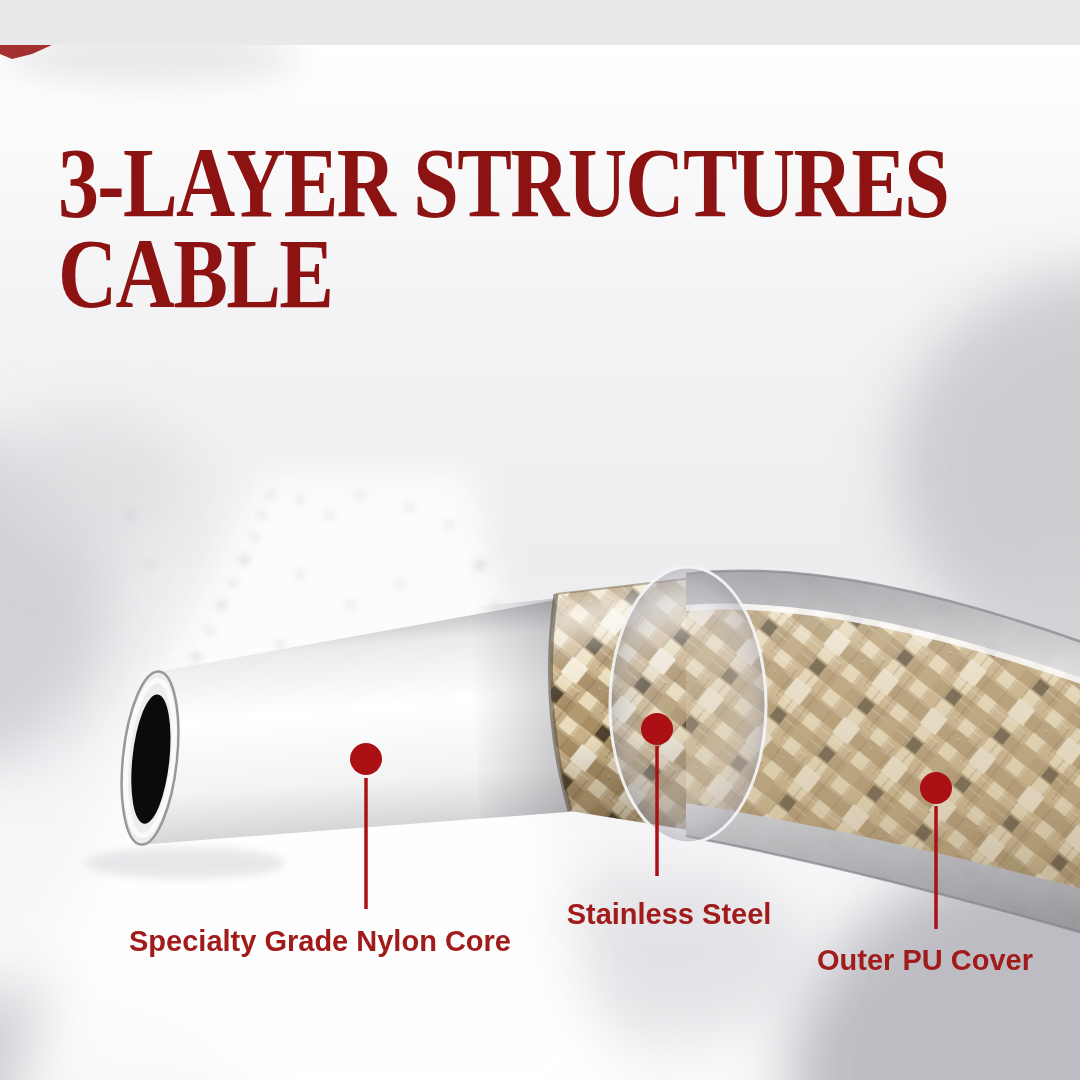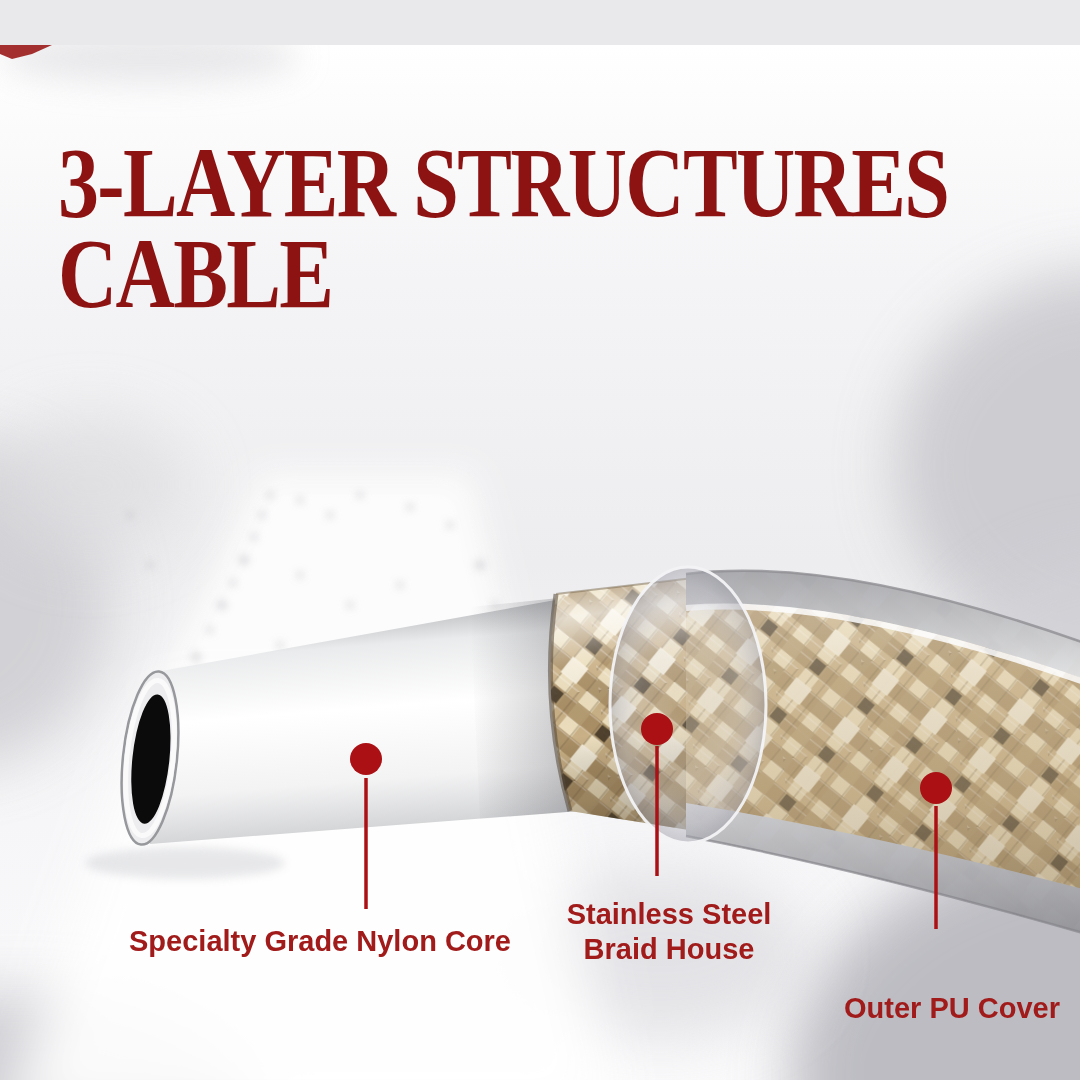--- a/index.html
+++ b/index.html
@@ -18,21 +18,21 @@
     transform:scaleX(0.82);transform-origin:left top;
   }
   .title span{display:block;}
   .callout-label{
     position:absolute;color:#a11b1b;font-weight:600;
     font-size:29px;line-height:1.2;text-align:center;
   }
   .callout-label span{display:block;}
   .lbl-core {left:100px;top:879px;width:440px;}
   .lbl-braid{left:544px;top:852px;width:250px;}
-  .lbl-pu   {left:790px;top:946px;width:270px;text-align:right;}
+  .lbl-pu   {left:790px;top:898px;width:270px;}
 </style>
 </head>
 <body>
 
 <main class="canvas">
 
   <svg class="scene" viewBox="0 0 1080 1080">
     <defs>
       <filter id="blurXL" x="-80%" y="-80%" width="260%" height="260%">
           <feGaussianBlur stdDeviation="30"></feGaussianBlur>
@@ -213,19 +213,18 @@
   <h1 class="title">
     <span>3-LAYER STRUCTURES</span>
     <span>CABLE</span>
   </h1>
 
   <div class="callout-label lbl-core">
     <span>Specialty Grade Nylon Core</span>
   </div>
   <div class="callout-label lbl-braid">
     <span>Stainless Steel</span>
-    <span>Braid House</span>
   </div>
   <div class="callout-label lbl-pu">
     <span>Outer PU Cover</span>
   </div>
 
 </main>
 
 </body></html>

